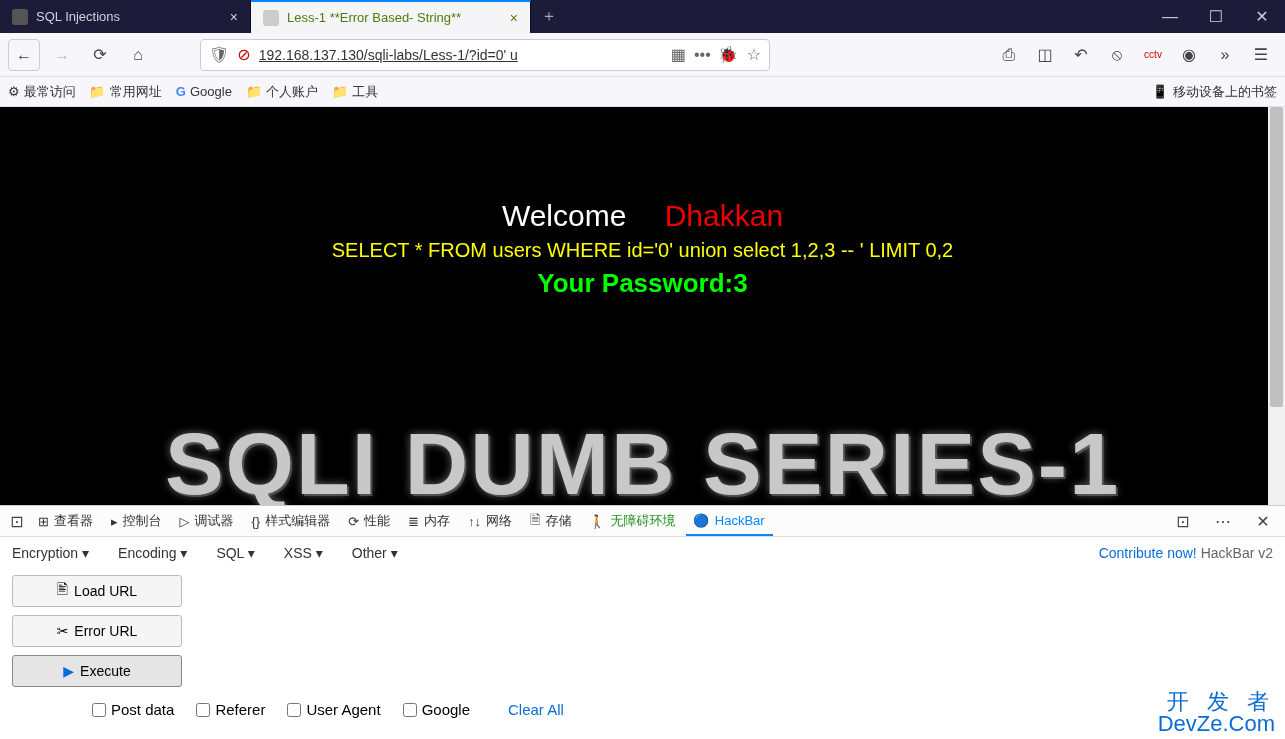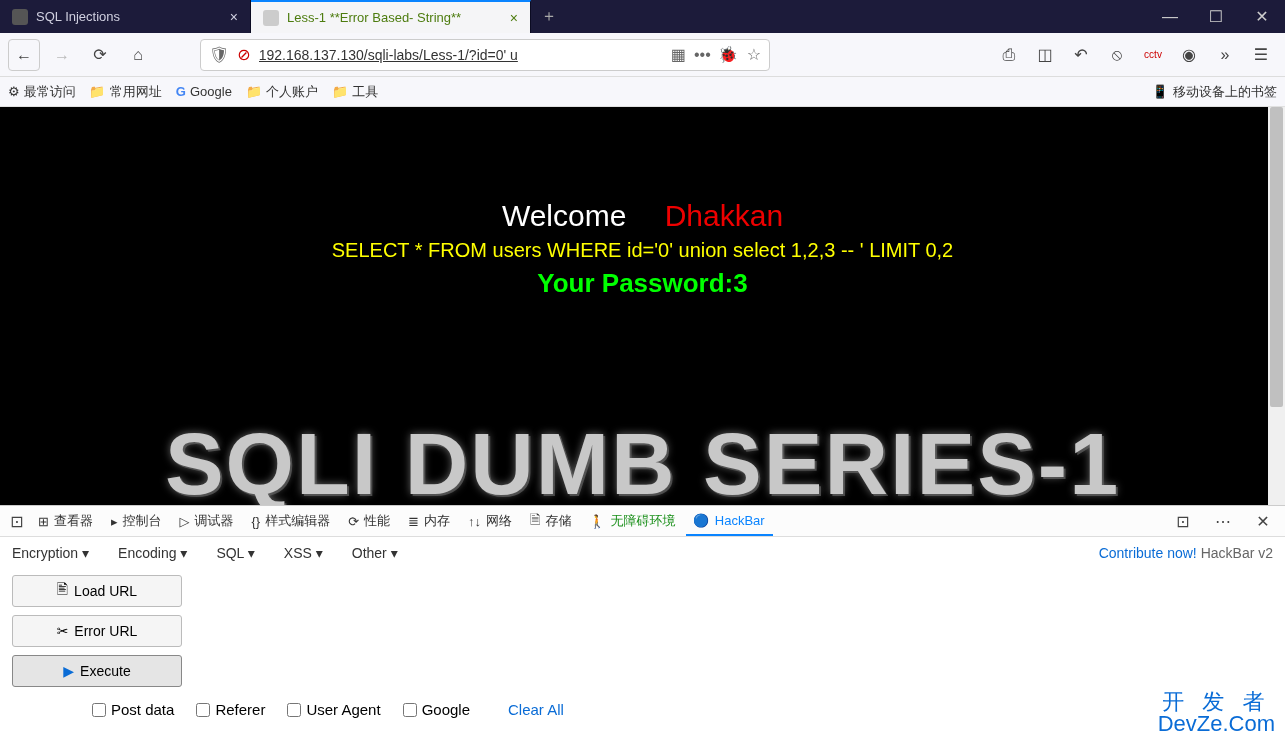--- a/index.html
+++ b/index.html
@@ -61,21 +61,21 @@
 .hb-btns { display: flex; flex-direction: column; gap: 8px; width: 170px; }
 .hb-btn { height: 32px; border: 1px solid #bbb; background: #f5f5f5; border-radius: 3px; display: flex; align-items: center; justify-content: center; gap: 6px; font-size: 14px; cursor: pointer; }
 .hb-btn.active { background: #e5e5e5; border-color: #888; }
 .hb-textarea { flex: 1; height: 64px; border: 1px solid #bbb; border-radius: 3px; padding: 8px; font-size: 15px; resize: none; font-family: inherit; }
 .hb-checks { display: flex; gap: 22px; align-items: center; font-size: 15px; margin-top: 14px; margin-left: 80px; }
 .hb-checks label { display: flex; align-items: center; gap: 5px; cursor: pointer; }
 .hb-checks input { width: 14px; height: 14px; }
 .hb-clear { color: #0a6cd6; cursor: pointer; margin-left: 16px; }
 
 .watermark { position: absolute; right: 10px; bottom: 4px; font-size: 22px; color: #0a6cd6; line-height: 1; text-align: right; font-weight: 500; }
-.watermark .top { letter-spacing: 6px; text-align: center; }
+.watermark .top { letter-spacing: 6px; }
 </style>
 </head>
 <body>
 
 <div class="tabbar">
   <div class="tab inactive">
     <div class="favicon dark"></div>
     <span class="title">SQL Injections</span>
     <span class="close">×</span>
   </div>

